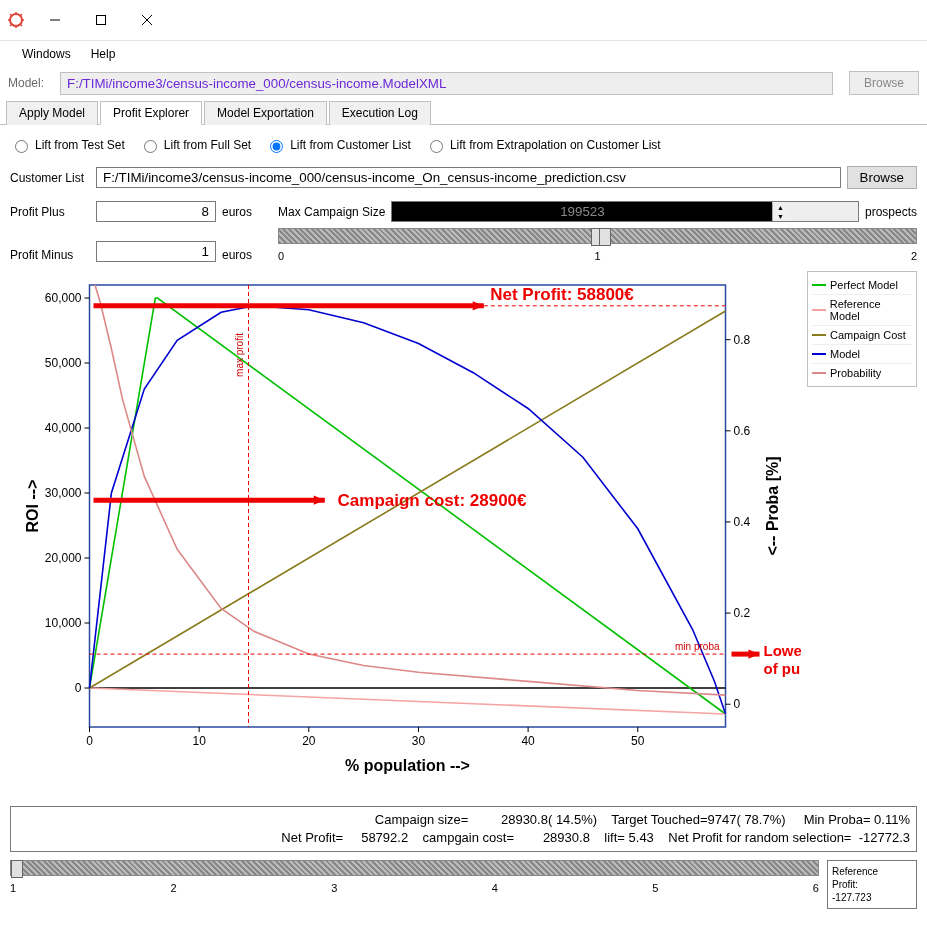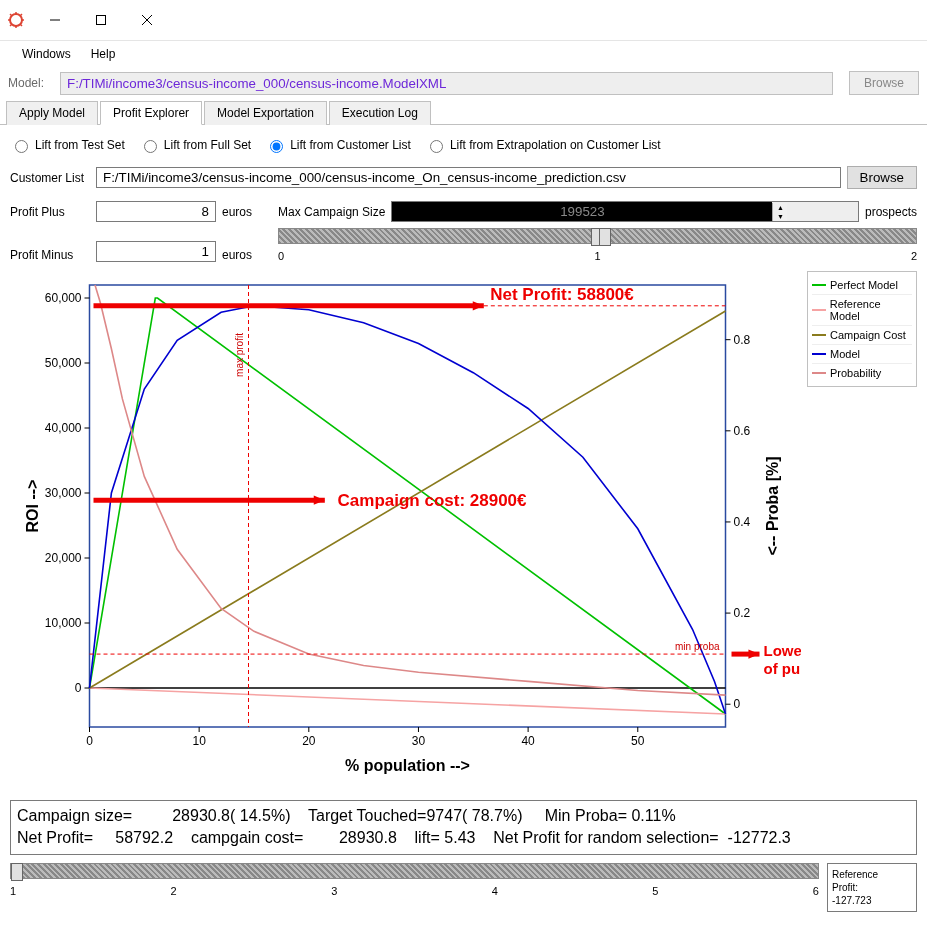--- a/index.html
+++ b/index.html
@@ -182,23 +182,25 @@
     border-bottom:1px solid #eee;
   }
   .legenditem:last-child{border-bottom:none;}
   .legend-swatch {
     width:14px; height:2px;
   }
   
   .statsbox {
     border:1px solid #7a7a7a;
     padding:4px 6px;
-    font-size:16px;
+    font-size:13px;
+    margin-top:6px;
     line-height:1.4;
     white-space:pre;
+    text-align:right;
   }
   
   .bottomrow {
     display:flex; gap:8px; align-items:flex-start; margin-top:8px;
   }
   .bottom-slider-wrap { flex:1; }
   .bottom-axis {
     display:flex; justify-content:space-between;
     font-size:11px;
     margin-top:6px;

